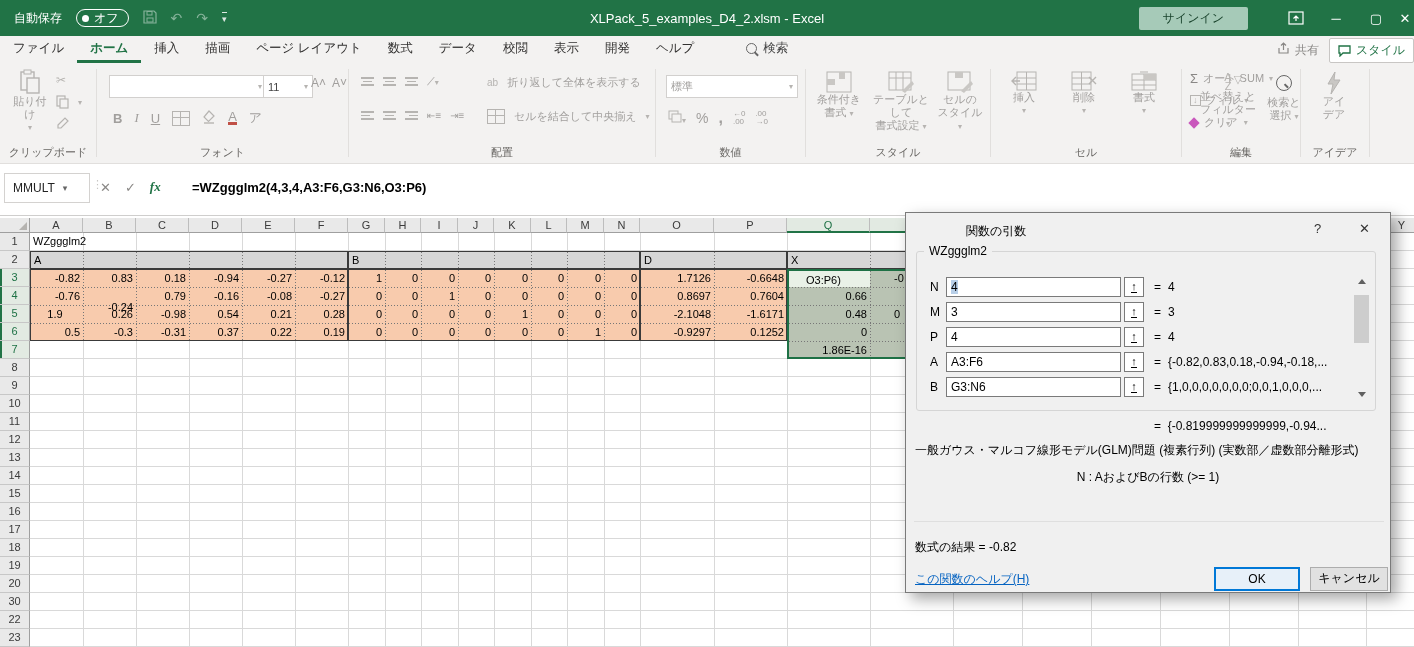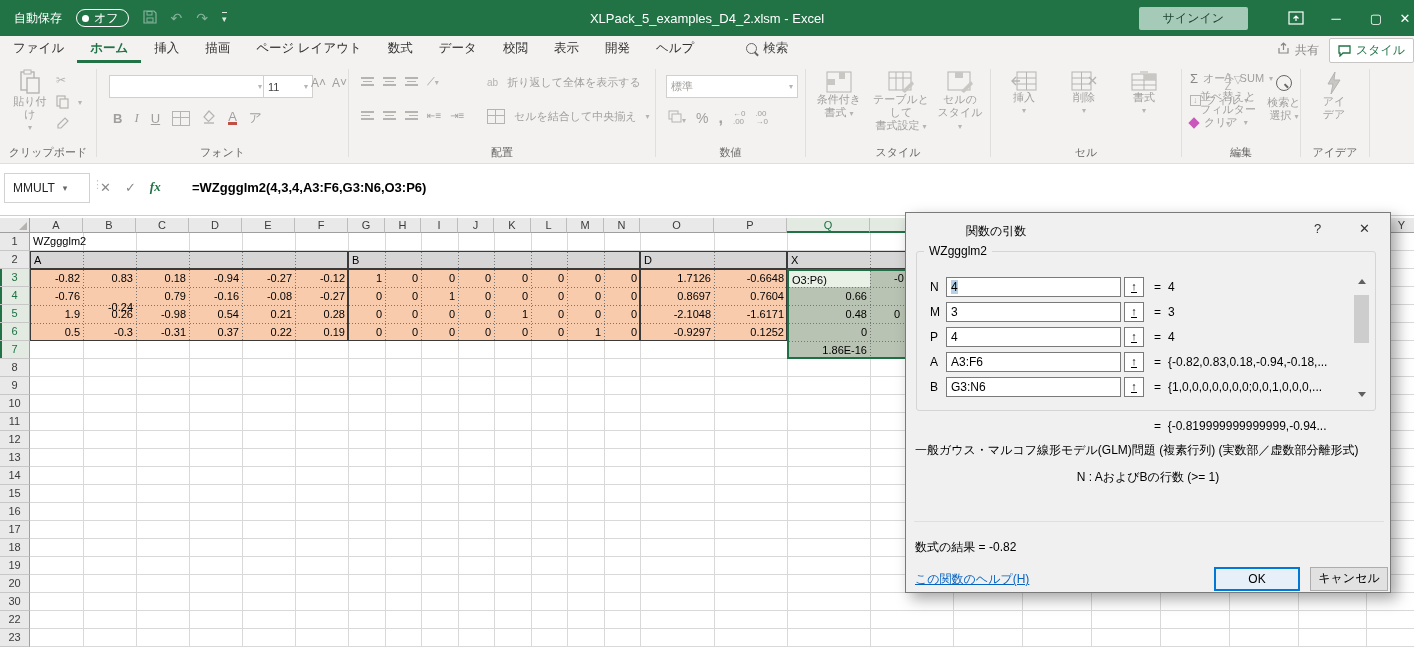--- a/index.html
+++ b/index.html
@@ -82,21 +82,21 @@
   .hlines{position:absolute;background:repeating-linear-gradient(to bottom,transparent 0,transparent 17px,#d9d9d9 17px,#d9d9d9 18px);}
   .cellv{position:absolute;font-size:11px;color:#000;line-height:17px;box-sizing:border-box;
          padding-right:3px;text-align:right;overflow:hidden;white-space:nowrap;}
   .cellv.left{text-align:left;padding-left:3px;padding-right:0;}
   .blk{position:absolute;box-sizing:border-box;border:1px solid #3a3a3a;}
   .dotv{position:absolute;width:1px;background-image:linear-gradient(#777 40%,transparent 40%);
         background-size:1px 3px;}
   .doth{position:absolute;height:1px;background-image:linear-gradient(90deg,#777 40%,transparent 40%);
         background-size:3px 1px;}
   #selrect{position:absolute;background:#b9c3b3;border:2px solid #1e7145;border-right:none;box-sizing:border-box;}
-  #editcell{position:absolute;background:#e9f1e7;font-size:11px;line-height:18px;padding-left:3px;
+  #editcell{position:absolute;background:#e9f1e7;font-size:11px;line-height:18px;padding-left:17px;
             color:#000;box-sizing:border-box;}
   
   #dlg{left:905px;top:212px;width:486px;height:381px;background:#f0f0f0;border:1px solid #7a7a7a;
        box-sizing:border-box;box-shadow:6px 6px 14px rgba(0,0,0,.35);z-index:10;font-size:12px;color:#000;}
   #dlg-title{position:absolute;left:28px;top:10px;font-size:12px;margin-left:32px;}
   .dlg-tbtn{position:absolute;top:8px;font-size:13px;color:#333;}
   #dlg-group{position:absolute;left:10px;top:38px;width:458px;height:158px;border:1px solid #d5d5d5;border-radius:3px;}
   #dlg-fn{position:absolute;left:18px;top:31px;background:#f0f0f0;padding:0 5px;}
   .fld{position:absolute;left:0;width:100%;height:20px;}
   .fld-lab{position:absolute;left:24px;top:3px;width:14px;}
@@ -564,21 +564,21 @@
     <div class="cellv" style="left: 136px; top: 53px; width: 53px; height: 18px; line-height: 18px;">0.18</div>
     <div class="cellv" style="left: 189px; top: 53px; width: 53px; height: 18px; line-height: 18px;">-0.94</div>
     <div class="cellv" style="left: 242px; top: 53px; width: 53px; height: 18px; line-height: 18px;">-0.27</div>
     <div class="cellv" style="left: 295px; top: 53px; width: 53px; height: 18px; line-height: 18px;">-0.12</div>
     <div class="cellv" style="left: 30px; top: 71px; width: 53px; height: 18px; line-height: 18px;">-0.76</div>
     <div class="cellv" style="left: 83px; top: 71px; width: 53px; height: 18px; line-height: 18px; margin-top: 11px;">-0.24</div>
     <div class="cellv" style="left: 136px; top: 71px; width: 53px; height: 18px; line-height: 18px;">0.79</div>
     <div class="cellv" style="left: 189px; top: 71px; width: 53px; height: 18px; line-height: 18px;">-0.16</div>
     <div class="cellv" style="left: 242px; top: 71px; width: 53px; height: 18px; line-height: 18px;">-0.08</div>
     <div class="cellv" style="left: 295px; top: 71px; width: 53px; height: 18px; line-height: 18px;">-0.27</div>
-    <div class="cellv" style="left: 30px; top: 89px; width: 53px; height: 18px; line-height: 18px;">1.9</div>
+    <div class="cellv" style="left: 30px; top: 89px; width: 53px; height: 18px; line-height: 18px; text-align: center;">1.9</div>
     <div class="cellv" style="left: 83px; top: 89px; width: 53px; height: 18px; line-height: 18px;">0.26</div>
     <div class="cellv" style="left: 136px; top: 89px; width: 53px; height: 18px; line-height: 18px;">-0.98</div>
     <div class="cellv" style="left: 189px; top: 89px; width: 53px; height: 18px; line-height: 18px;">0.54</div>
     <div class="cellv" style="left: 242px; top: 89px; width: 53px; height: 18px; line-height: 18px;">0.21</div>
     <div class="cellv" style="left: 295px; top: 89px; width: 53px; height: 18px; line-height: 18px;">0.28</div>
     <div class="cellv" style="left: 30px; top: 107px; width: 53px; height: 18px; line-height: 18px;">0.5</div>
     <div class="cellv" style="left: 83px; top: 107px; width: 53px; height: 18px; line-height: 18px;">-0.3</div>
     <div class="cellv" style="left: 136px; top: 107px; width: 53px; height: 18px; line-height: 18px;">-0.31</div>
     <div class="cellv" style="left: 189px; top: 107px; width: 53px; height: 18px; line-height: 18px;">0.37</div>
     <div class="cellv" style="left: 242px; top: 107px; width: 53px; height: 18px; line-height: 18px;">0.22</div>

